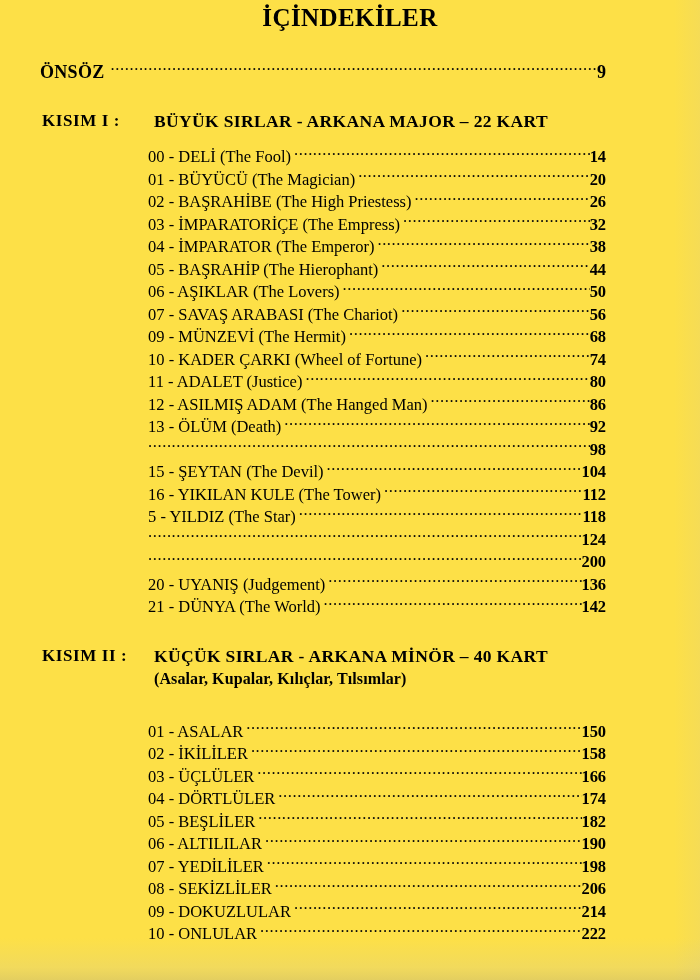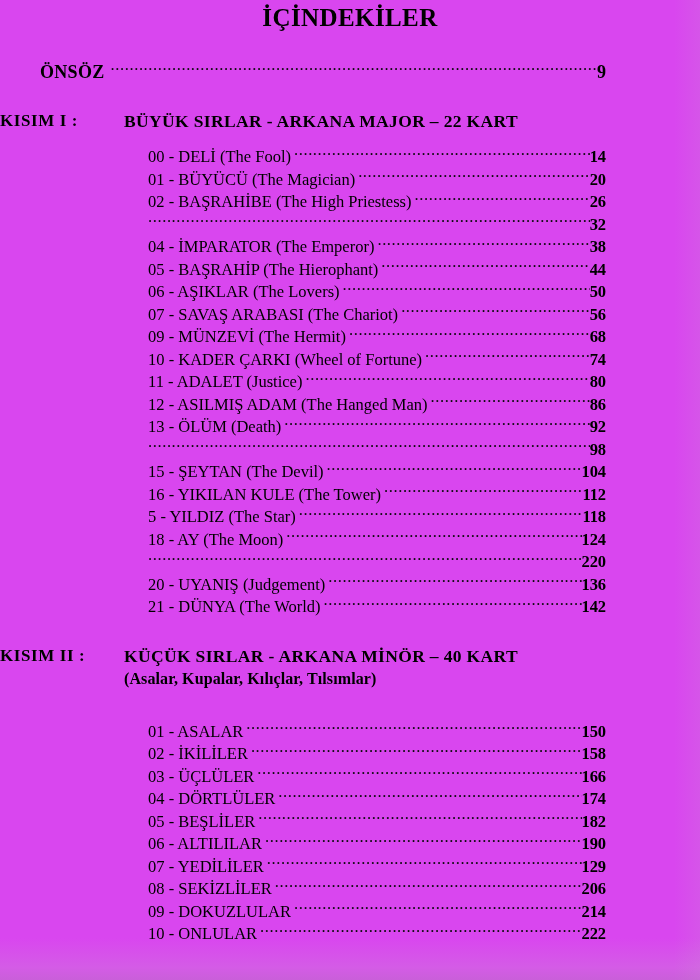--- a/index.html
+++ b/index.html
@@ -12,21 +12,21 @@
     background: #ffffff;
     font-family: "Liberation Serif", "DejaVu Serif", serif;
     color: #000000;
     overflow: hidden;
     position: relative;
   }
   .page {
     position: relative;
     width: 700px;
     height: 980px;
-    background: #d946ef;
+    background: #fde047;
     box-sizing: border-box;
   }
   
   .scan-shadow-bottom {
     position: absolute;
     left: 0; right: 0; bottom: 0;
     height: 42px;
     background: linear-gradient(to bottom, rgba(255,255,255,0) 0%, rgba(190,190,190,0.18) 70%, rgba(160,160,160,0.28) 100%);
     pointer-events: none;
   }
@@ -108,22 +108,23 @@
     font-size: 18px;
   }
 
   
   .part {
     display: flex;
     align-items: flex-start;
     margin-top: 28px;
   }
   .part-label {
-    width: 124px;
+    width: 154px;
     box-sizing: border-box;
+    padding-left: 42px;
     font-weight: bold;
     font-size: 17px;
     letter-spacing: 0.6px;
     white-space: nowrap;
   }
   .part-body {
     flex: 1 1 auto;
   }
   .part-title {
     font-weight: bold;
@@ -178,20 +179,21 @@
         <span class="label">01 - BÜYÜCÜ (The Magician)</span>
         <span class="leader"></span>
         <span class="page-no">20</span>
       </div>
       <div class="toc-row">
         <span class="label">02 - BAŞRAHİBE (The High Priestess)</span>
         <span class="leader"></span>
         <span class="page-no">26</span>
       </div>
       <div class="toc-row">
+        <span class="label">03 - İMPARATORİÇE (The Empress)</span>
         <span class="leader"></span>
         <span class="page-no">32</span>
       </div>
       <div class="toc-row">
         <span class="label">04 - İMPARATOR (The Emperor)</span>
         <span class="leader"></span>
         <span class="page-no">38</span>
       </div>
       <div class="toc-row">
         <span class="label">05 - BAŞRAHİP (The Hierophant)</span>
@@ -246,27 +248,26 @@
         <span class="label">16 - YIKILAN KULE (The Tower)</span>
         <span class="leader"></span>
         <span class="page-no">112</span>
       </div>
       <div class="toc-row">
         <span class="label">5 - YILDIZ (The Star)</span>
         <span class="leader"></span>
         <span class="page-no">118</span>
       </div>
       <div class="toc-row">
-        <span class="label">18 - AY (The Moon)</span>
         <span class="leader"></span>
         <span class="page-no">124</span>
       </div>
       <div class="toc-row">
         <span class="leader"></span>
-        <span class="page-no">220</span>
+        <span class="page-no">200</span>
       </div>
       <div class="toc-row">
         <span class="label">20 - UYANIŞ (Judgement)</span>
         <span class="leader"></span>
         <span class="page-no">136</span>
       </div>
       <div class="toc-row">
         <span class="label">21 - DÜNYA (The World)</span>
         <span class="leader"></span>
         <span class="page-no">142</span>
@@ -308,21 +309,21 @@
         <span class="page-no">182</span>
       </div>
       <div class="toc-row">
         <span class="label">06 - ALTILILAR</span>
         <span class="leader"></span>
         <span class="page-no">190</span>
       </div>
       <div class="toc-row">
         <span class="label">07 - YEDİLİLER</span>
         <span class="leader"></span>
-        <span class="page-no">129</span>
+        <span class="page-no">198</span>
       </div>
       <div class="toc-row">
         <span class="label">08 - SEKİZLİLER</span>
         <span class="leader"></span>
         <span class="page-no">206</span>
       </div>
       <div class="toc-row">
         <span class="label">09 - DOKUZLULAR</span>
         <span class="leader"></span>
         <span class="page-no">214</span>

